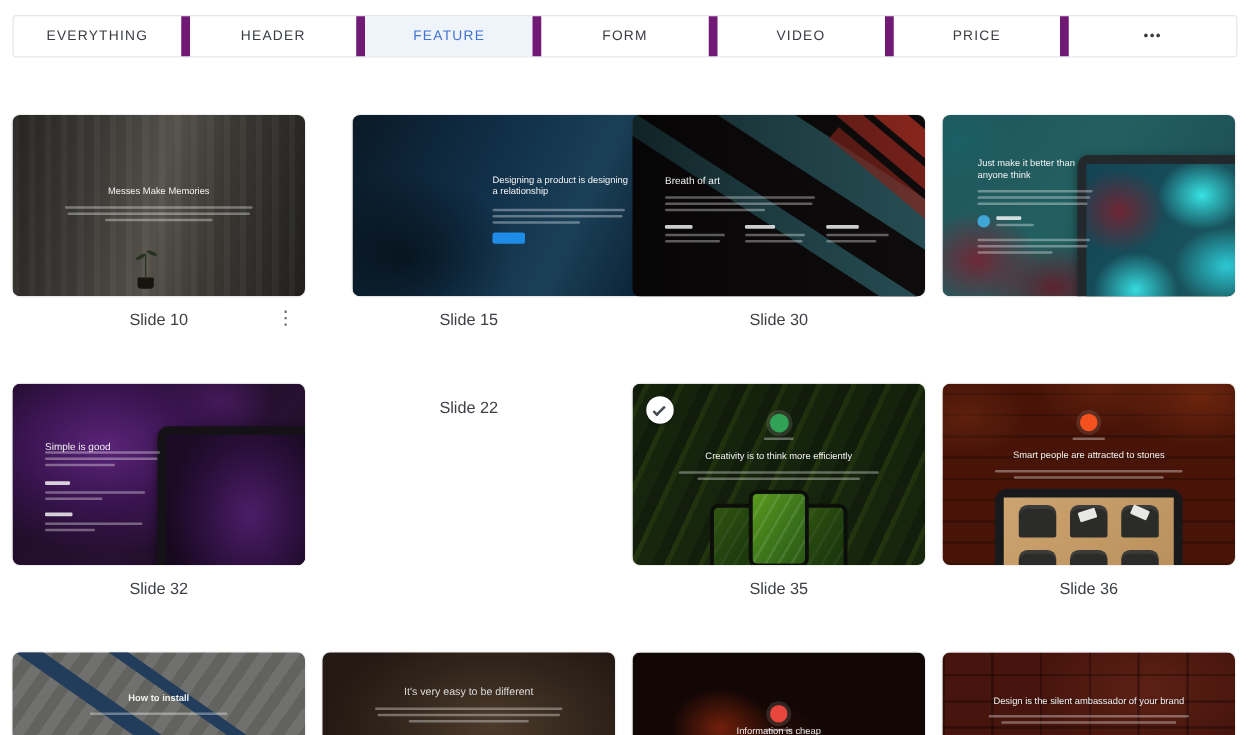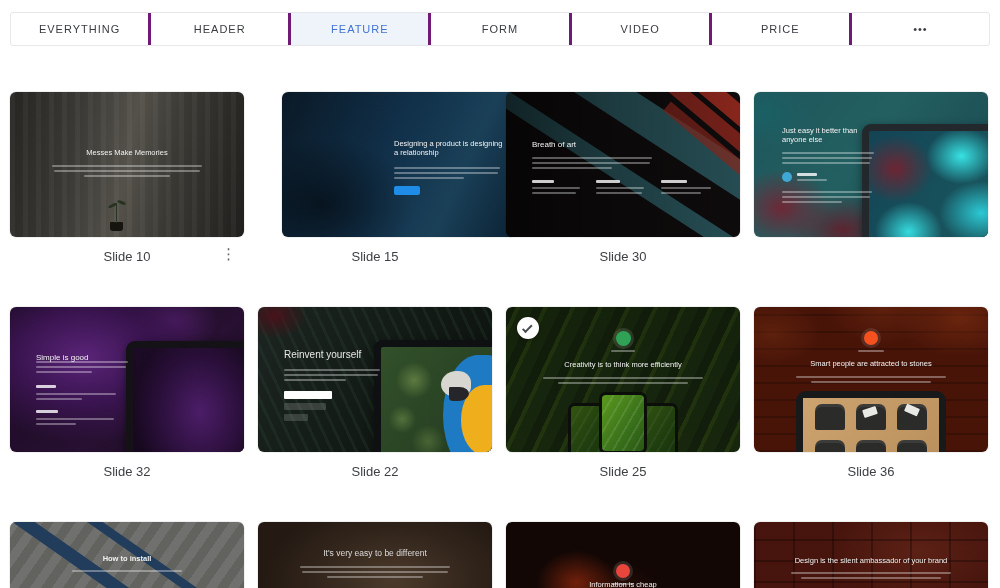--- a/index.html
+++ b/index.html
@@ -4,21 +4,21 @@
 <style>
   * { margin:0; padding:0; box-sizing:border-box; }
   html,body { width:1000px; height:588px; overflow:hidden; background:#fff;
     font-family:"Liberation Sans", sans-serif; }
 
   
   .tabbar { display:flex; margin:12px 10px 0; height:34px;
     border:1px solid #e5e7ea; border-radius:3px; background:#fff; }
   .tab { flex:1; display:flex; align-items:center; justify-content:center;
     font-size:11px; font-weight:500; letter-spacing:1px; color:#383c41;
-    border-left:3px solid #701a75; cursor:pointer; }
+    border-left:7px solid #701a75; cursor:pointer; }
   .tab:first-child { border-left:none; }
   .tab.active { background:#eff4fb; color:#4273d3; }
 
   
   .grid { display:grid; grid-template-columns:repeat(4,234px);
     column-gap:14px; padding:0 10px; margin-top:46px; }
   .card { width:234px; }
   .thumb { position:relative; width:234px; height:145px; border-radius:6px;
     overflow:hidden; cursor:pointer; box-shadow:0 0 0 1px rgba(0,0,0,.06); }
   .caption { position:relative; height:70px; padding-top:10px;
@@ -243,21 +243,21 @@
     <div class="caption">
       <span class="cap-label">Slide 30</span>
     </div>
   </div>
 
   <div class="card">
     <div class="thumb t31">
       <div class="dev">
           <div class="scr"></div>
         </div>
-      <div class="ttl" style="left:28px;top:34px;width:100px;font-size:7.5px;">Just easy it better than anyone else</div>
+      <div class="ttl" style="left:28px;top:34px;width:100px;font-size:7.5px;">Just make it better than anyone think</div>
       <div class="ln" style="left:28px;top:60px;width:92px;"></div>
       <div class="ln" style="left:28px;top:65px;width:90px;"></div>
       <div class="ln" style="left:28px;top:70px;width:88px;"></div>
       <div class="circ" style="left:28px;top:80px;width:10px;height:10px;background:#3fa7d6;"></div>
       <div class="hd" style="left:43px;top:81px;width:20px;"></div>
       <div class="ln" style="left:43px;top:87px;width:30px;"></div>
       <div class="ln" style="left:28px;top:99px;width:90px;"></div>
       <div class="ln" style="left:28px;top:104px;width:88px;"></div>
       <div class="ln" style="left:28px;top:109px;width:60px;"></div>
     </div>
@@ -278,37 +278,20 @@
       <div class="hd" style="left:26px;top:103px;width:22px;"></div>
       <div class="ln" style="left:26px;top:111px;width:78px;"></div>
       <div class="ln" style="left:26px;top:116px;width:40px;"></div>
     </div>
     <div class="caption">
       <span class="cap-label">Slide 32</span>
     </div>
   </div>
 
   <div class="card">
-    <div class="thumb t33">
-      <div class="dev">
-        <div class="scr">
-          <div class="p-blue"></div>
-          <div class="p-yel"></div>
-          <div class="p-face"></div>
-          <div class="p-beak"></div>
-        </div>
-      </div>
-      <div class="ttl" style="left:26px;top:42px;font-size:10px;color:#e8e8e6;">Reinvent yourself</div>
-      <div class="ln" style="left:26px;top:62px;width:96px;"></div>
-      <div class="ln" style="left:26px;top:67px;width:94px;"></div>
-      <div class="ln" style="left:26px;top:72px;width:62px;"></div>
-      <div class="inp"></div>
-      <div class="fld" style="left:26px;top:96px;width:42px;height:7px;"></div>
-      <div class="fld" style="left:26px;top:107px;width:24px;height:7px;"></div>
-    </div>
     <div class="caption">
       <span class="cap-label">Slide 22</span>
     </div>
   </div>
 
   <div class="card">
     <div class="thumb t35">
       <div class="circ ic"></div>
       <div class="lnc" style="top:43px;width:24px;"></div>
       <div class="ttl c" style="top:53px;font-size:7.5px;">Creativity is to think more efficiently</div>
@@ -321,21 +304,21 @@
           <div class="s"></div>
         </div>
       <div class="ph" style="left:93px;top:85px;width:48px;height:62px;">
           <div class="s"></div>
         </div>
       <div class="check">
           <i></i>
         </div>
     </div>
     <div class="caption">
-      <span class="cap-label">Slide 25</span>
+      <span class="cap-label">Slide 35</span>
     </div>
   </div>
 
   <div class="card">
     <div class="thumb t36">
       <div class="circ ic"></div>
       <div class="lnc" style="top:43px;width:26px;"></div>
       <div class="ttl c" style="top:52px;font-size:7.5px;">Smart people are attracted to stones</div>
       <div class="lnc" style="top:69px;width:150px;"></div>
       <div class="lnc" style="top:74px;width:120px;"></div>

